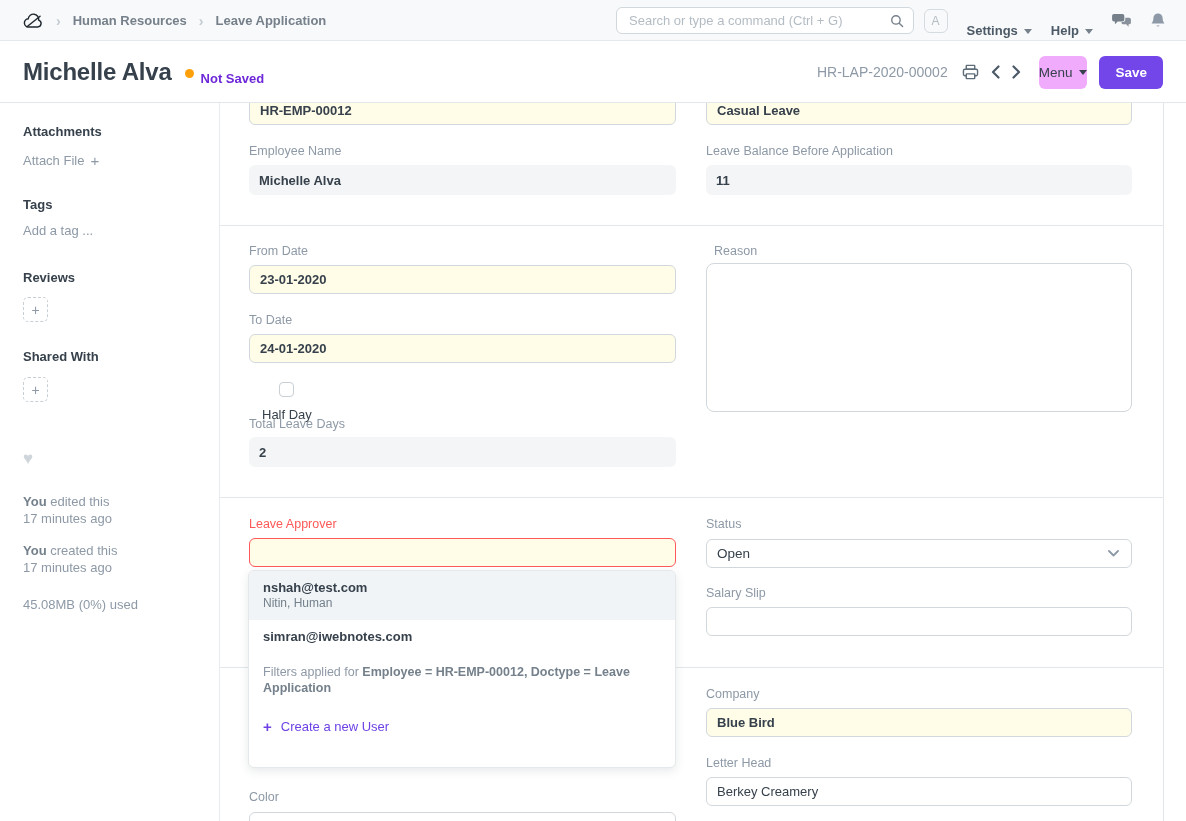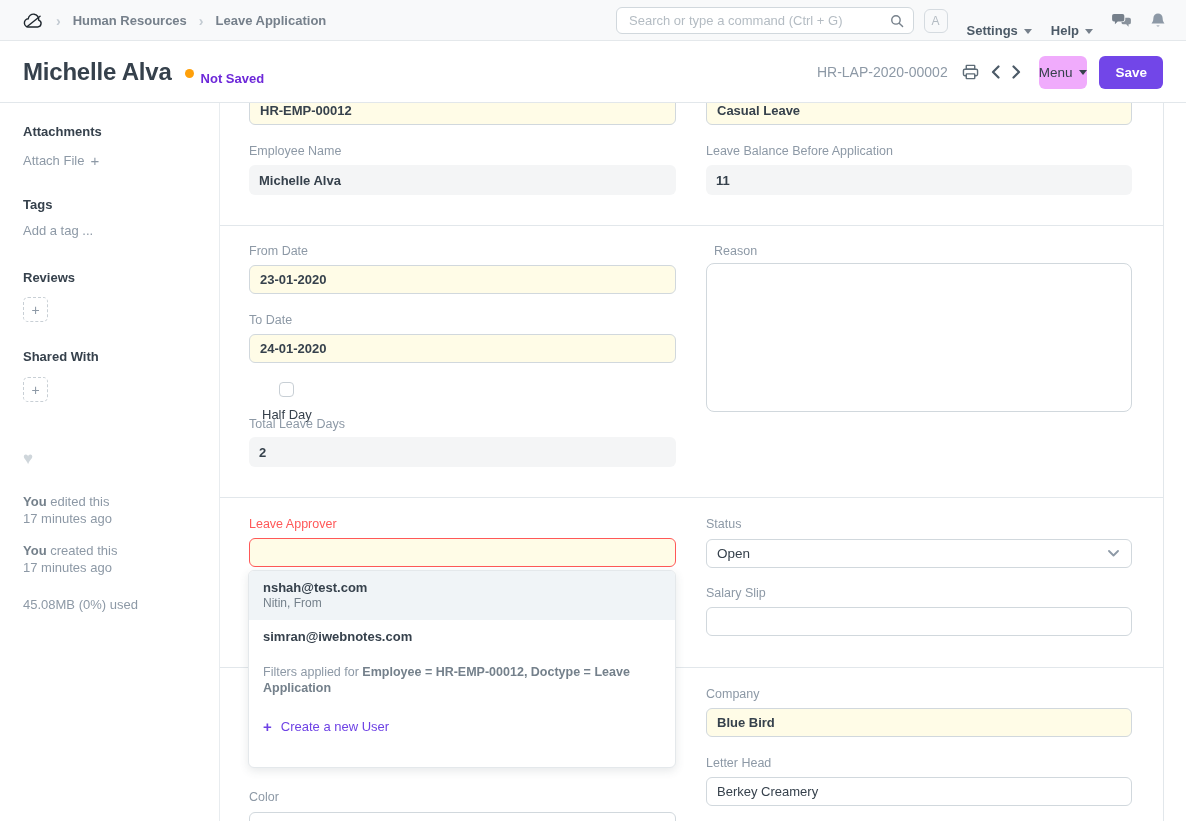--- a/index.html
+++ b/index.html
@@ -255,21 +255,21 @@
 
   <div class="lbl" style="left:486px; top:653px;">Letter Head</div>
   <input class="inp" style="left: 486px; top: 674px; width: 426px;" value="Berkey Creamery">
 
   <div class="lbl" style="left:29px; top:687px;">Color</div>
   <input class="inp" style="left: 29px; top: 709px; width: 427px;">
 
   <div class="dropdown">
     <div class="dd-item active">
       <div class="dd-email">nshah@test.com</div>
-      <div class="dd-name">Nitin, From</div>
+      <div class="dd-name">Nitin, Human</div>
     </div>
     <div class="dd-item">
       <div class="dd-email">simran@iwebnotes.com</div>
     </div>
     <div class="dd-filters">
       <span>Filters applied for </span><b>Employee = HR-EMP-00012, Doctype = Leave Application</b>
     </div>
     <div class="dd-action" style="margin-top:3px;">
       <span class="dd-plus">+</span>
       <span>Create a new User</span>

